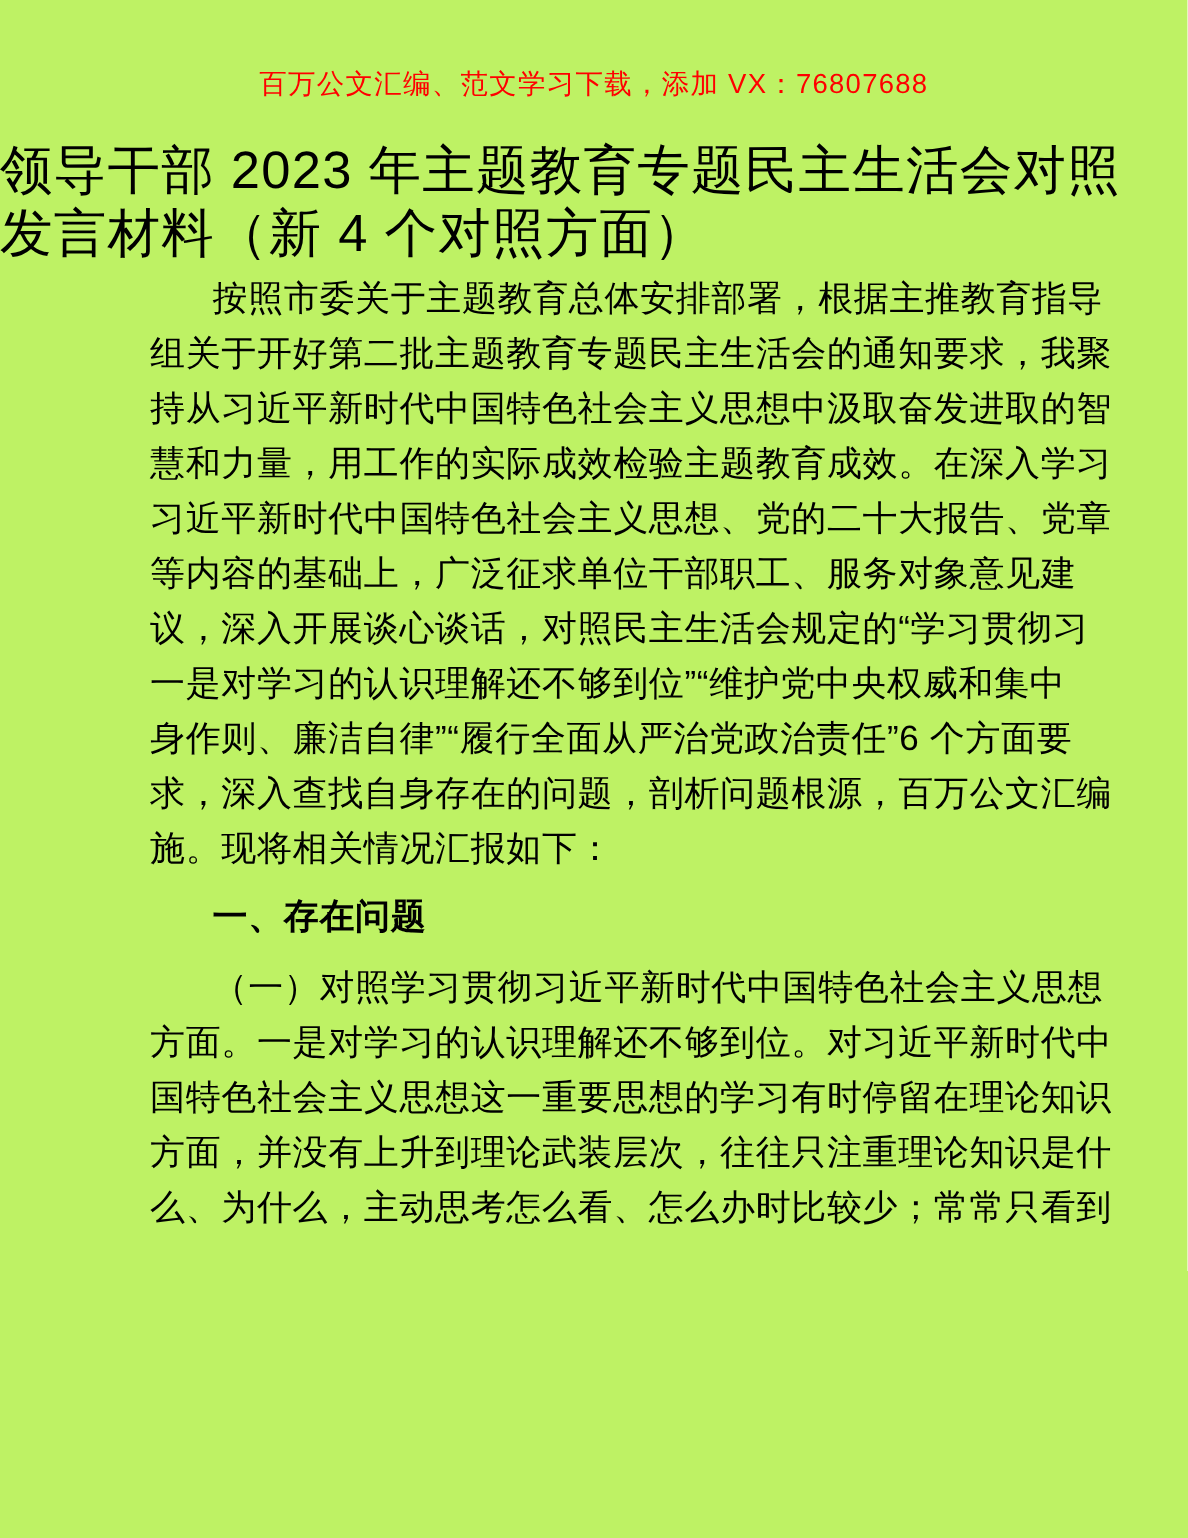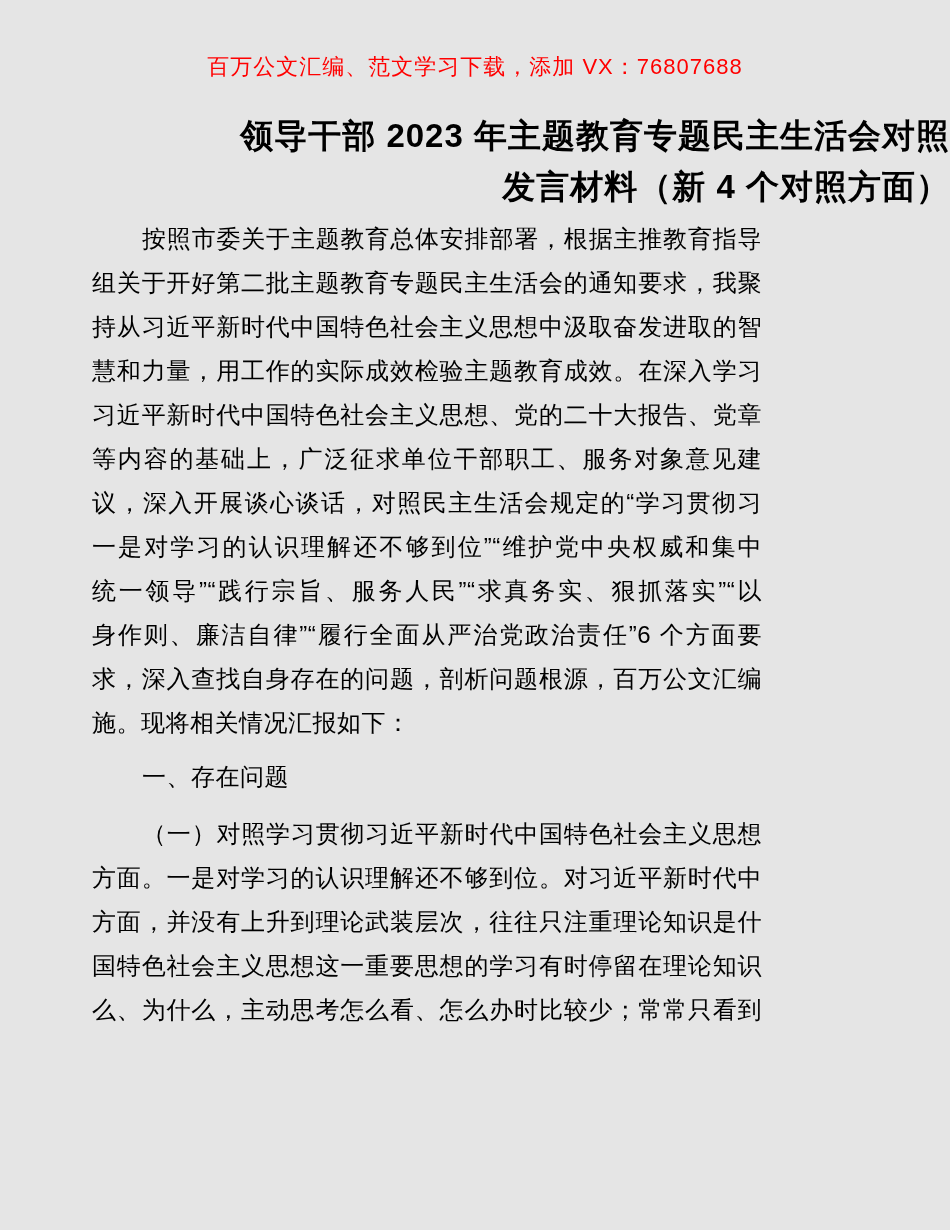--- a/index.html
+++ b/index.html
@@ -11,60 +11,60 @@
     width: 950px;
     height: 1230px;
     overflow: hidden;
     font-family: "Liberation Sans", "DejaVu Sans", sans-serif;
     color: #000000;
   }
   .page {
     position: relative;
     width: 950px;
     height: 1230px;
-    background: #e5e5e5;
+    background: #bef264;
   }
   .promo-header {
     margin: 0;
     padding-top: 54px;
     text-align: center;
     font-size: 22px;
     line-height: 26px;
     font-weight: normal;
     letter-spacing: 1px;
   }
   .doc-title {
     margin-top: 30px;
-    text-align: right;
-    font-size: 33px;
+    text-align: left;
+    font-size: 42px;
     line-height: 51px;
-    font-weight: bold;
+    font-weight: normal;
     letter-spacing: 1px;
   }
   .doc-body {
-    margin: 5px 0 0 92px;
+    margin: 5px 0 0 120px;
     width: 670px;
-    font-size: 24px;
+    font-size: 28px;
     line-height: 44px;
   }
   .line {
     width: 670px;
     white-space: nowrap;
     letter-spacing: 0.5px;
   }
   .line.just {
     text-align: justify;
     text-align-last: justify;
     text-justify: inter-character;
   }
   .line.indent {
     text-indent: 50px;
   }
   .heading-block .line {
-    font-weight: normal;
+    font-weight: bold;
   }
   .heading-block {
     margin-top: 10px;
     margin-bottom: 13px;
   }
 </style>
 </head>
 <body>
 
 <div class="page">
@@ -79,30 +79,29 @@
   <div class="doc-body">
       <div class="para-block">
         <div class="line indent just">按照市委关于主题教育总体安排部署，根据主推教育指导</div>
         <div class="line just">组关于开好第二批主题教育专题民主生活会的通知要求，我聚</div>
         <div class="line just">持从习近平新时代中国特色社会主义思想中汲取奋发进取的智</div>
         <div class="line just">慧和力量，用工作的实际成效检验主题教育成效。在深入学习</div>
         <div class="line just">习近平新时代中国特色社会主义思想、党的二十大报告、党章</div>
         <div class="line just">等内容的基础上，广泛征求单位干部职工、服务对象意见建</div>
         <div class="line just">议，深入开展谈心谈话，对照民主生活会规定的“学习贯彻习</div>
         <div class="line just">一是对学习的认识理解还不够到位”“维护党中央权威和集中</div>
-        <div class="line just">统一领导”“践行宗旨、服务人民”“求真务实、狠抓落实”“以</div>
         <div class="line just">身作则、廉洁自律”“履行全面从严治党政治责任”6 个方面要</div>
         <div class="line just">求，深入查找自身存在的问题，剖析问题根源，百万公文汇编</div>
         <div class="line">施。现将相关情况汇报如下：</div>
       </div>
       <div class="heading-block">
         <div class="line indent">一、存在问题</div>
       </div>
       <div class="para-block">
         <div class="line indent just">（一）对照学习贯彻习近平新时代中国特色社会主义思想</div>
         <div class="line just">方面。一是对学习的认识理解还不够到位。对习近平新时代中</div>
+        <div class="line just">国特色社会主义思想这一重要思想的学习有时停留在理论知识</div>
         <div class="line just">方面，并没有上升到理论武装层次，往往只注重理论知识是什</div>
-        <div class="line just">国特色社会主义思想这一重要思想的学习有时停留在理论知识</div>
         <div class="line just">么、为什么，主动思考怎么看、怎么办时比较少；常常只看到</div>
       </div>
     </div>
 
 </div>
 
 </body></html>

